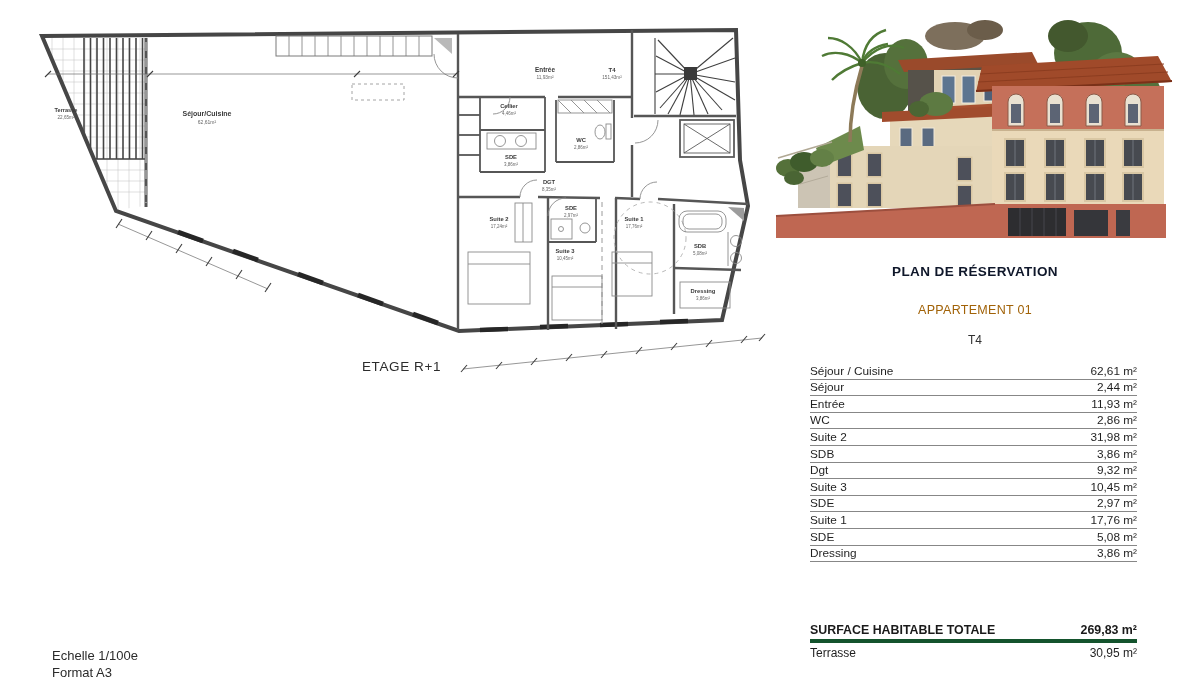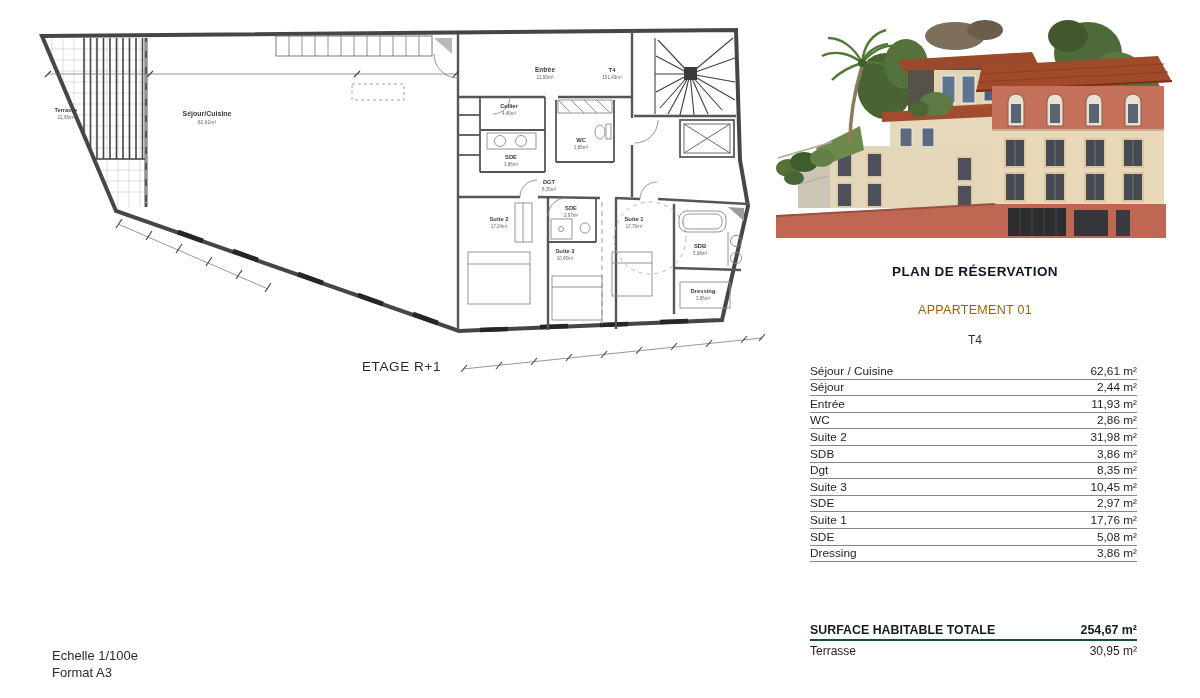--- a/index.html
+++ b/index.html
@@ -15,21 +15,21 @@
   #plan-subtitle{margin-top:24px;font-size:12.5px;color:#a16207;letter-spacing:.3px;}
   #plan-type{margin-top:16px;font-size:12px;color:#303030;}
   #area-table{left:810px;top:363px;width:327px;}
   .trow{display:flex;justify-content:space-between;align-items:flex-end;
         height:14.6px;border-bottom:1px solid #878787;font-size:11.8px;
         padding-bottom:1px;color:#1f1f1f;}
   .trow .lbl{white-space:nowrap;}
   .trow .val{white-space:nowrap;}
   #totals-block{left:810px;top:620px;width:327px;}
   .total-row{display:flex;justify-content:space-between;align-items:flex-end;
-             height:17px;border-bottom:2px solid #14532d;font-size:12.4px;
+             height:17px;border-bottom:4px solid #14532d;font-size:12.4px;
              font-weight:bold;color:#1a1a1a;padding-bottom:2px;}
   .terrace-row{display:flex;justify-content:space-between;align-items:flex-end;
                height:16px;font-size:12px;color:#1f1f1f;padding-top:1px;}
   
   #etage-caption{left:362px;top:359px;font-size:13.5px;font-weight:500;
                  letter-spacing:.6px;color:#2c2c2c;}
   #sheet-notes{left:52px;top:648px;font-size:13px;color:#2b2b2b;line-height:16.5px;}
   svg text{font-family:"Liberation Sans","DejaVu Sans",sans-serif;}
   .room-name{fill:#3a3a3a;font-weight:bold;}
   .room-area{fill:#666;}
@@ -436,21 +436,21 @@
     <div class="trow">
       <span class="lbl">Suite 2</span>
       <span class="val">31,98 m²</span>
     </div>
     <div class="trow">
       <span class="lbl">SDB</span>
       <span class="val">3,86 m²</span>
     </div>
     <div class="trow">
       <span class="lbl">Dgt</span>
-      <span class="val">8,35 m²</span>
+      <span class="val">9,32 m²</span>
     </div>
     <div class="trow">
       <span class="lbl">Suite 3</span>
       <span class="val">10,45 m²</span>
     </div>
     <div class="trow">
       <span class="lbl">SDE</span>
       <span class="val">2,97 m²</span>
     </div>
     <div class="trow">
@@ -463,21 +463,21 @@
     </div>
     <div class="trow">
       <span class="lbl">Dressing</span>
       <span class="val">3,86 m²</span>
     </div>
   </div>
 
   <div class="abs" id="totals-block">
     <div class="total-row">
       <span>SURFACE HABITABLE TOTALE</span>
-      <span>254,67 m²</span>
+      <span>269,83 m²</span>
     </div>
     <div class="terrace-row">
       <span>Terrasse</span>
       <span>30,95 m²</span>
     </div>
   </div>
 
   <div class="abs" id="sheet-notes">
     <div>Echelle 1/100e</div>
     <div>Format A3</div>

